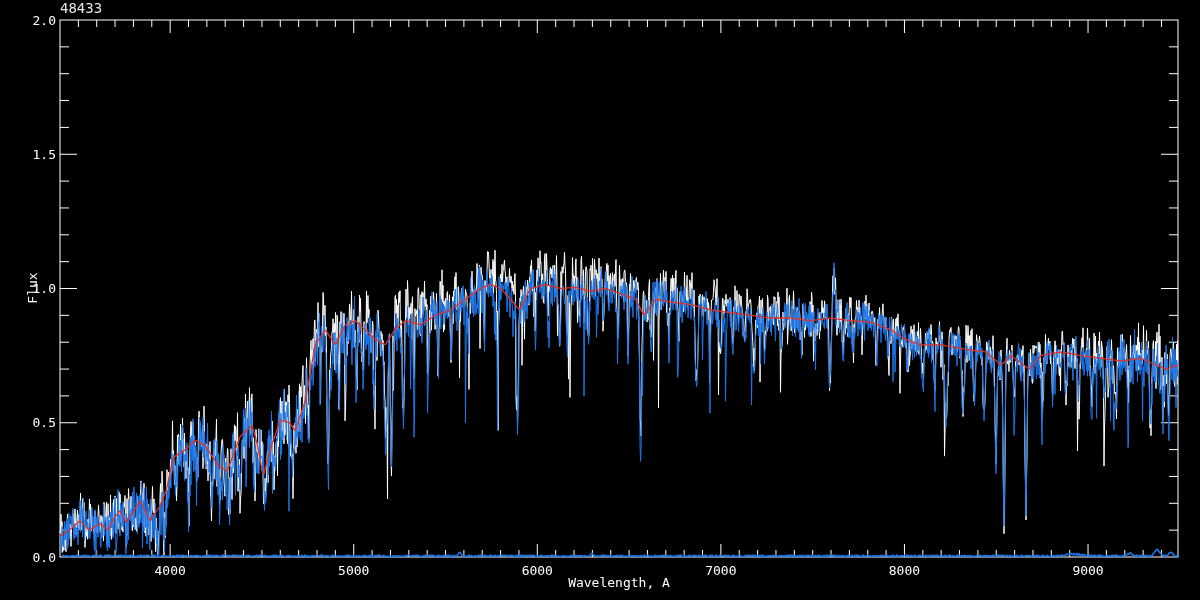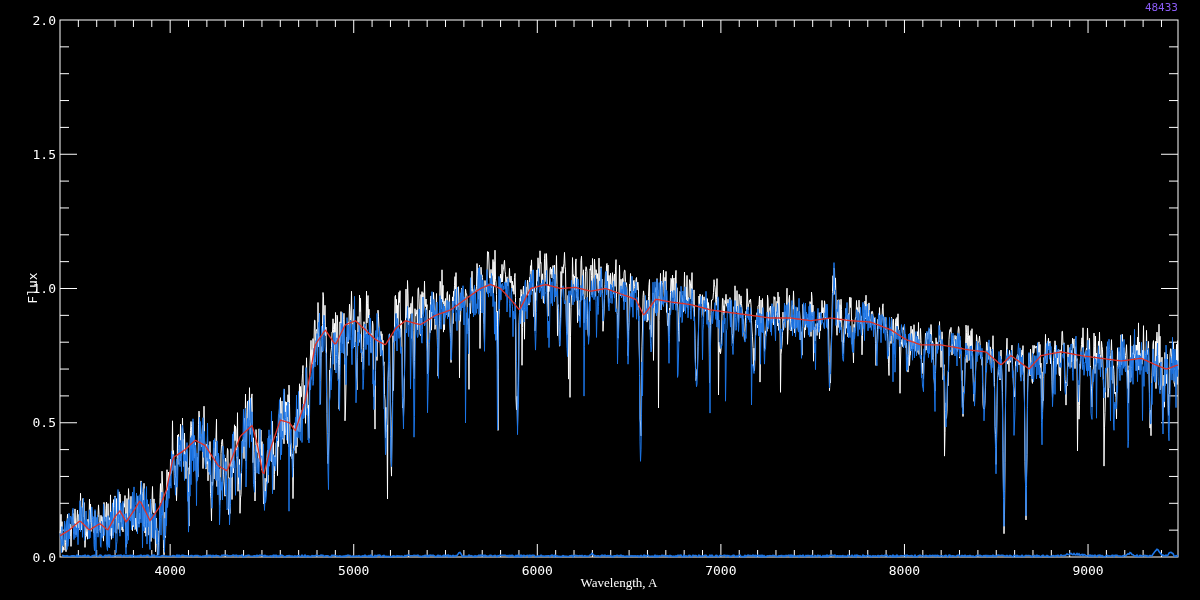--- a/index.html
+++ b/index.html
@@ -1,22 +1,22 @@
 <!DOCTYPE html>
 <html><head>
 <meta charset="utf-8">
 <style>
   html,body{margin:0;padding:0;background:#000;}
   .stage{position:relative;width:1200px;height:600px;background:#000;overflow:hidden;
          font-family:"DejaVu Sans Mono", monospace;}
   .stage svg{position:absolute;left:0;top:0;}
-  .plot-title{position:absolute;left:60px;top:1px;width:1118px;text-align:right;
-              color:#8b5cf6;font-size:11px;line-height:14px;}
+  .plot-title{position:absolute;left:60px;top:1px;width:1118px;text-align:left;
+              color:#e5e5e5;font-size:14px;line-height:14px;}
   .x-label{position:absolute;left:60px;top:576px;width:1118px;text-align:center;
-           color:#fff;font-size:13px;line-height:13px;font-family:Liberation Serif, serif;}
+           color:#fff;font-size:13px;line-height:13px;}
   .y-label{position:absolute;left:32px;top:288px;color:#fff;font-size:13px;line-height:13px;
            transform:translate(-50%,-50%) rotate(-90deg);white-space:nowrap;}
 </style>
 </head>
 <body>
 
 <div class="stage">
   <svg id="plot-svg" width="1200" height="600">
       <rect x="60" y="20" width="1118" height="537" fill="none" stroke="#ffffff" stroke-width="1"></rect>
       <line x1="78.35796387520526" y1="557" x2="78.35796387520526" y2="550" stroke="#ffffff" stroke-width="1"></line>

